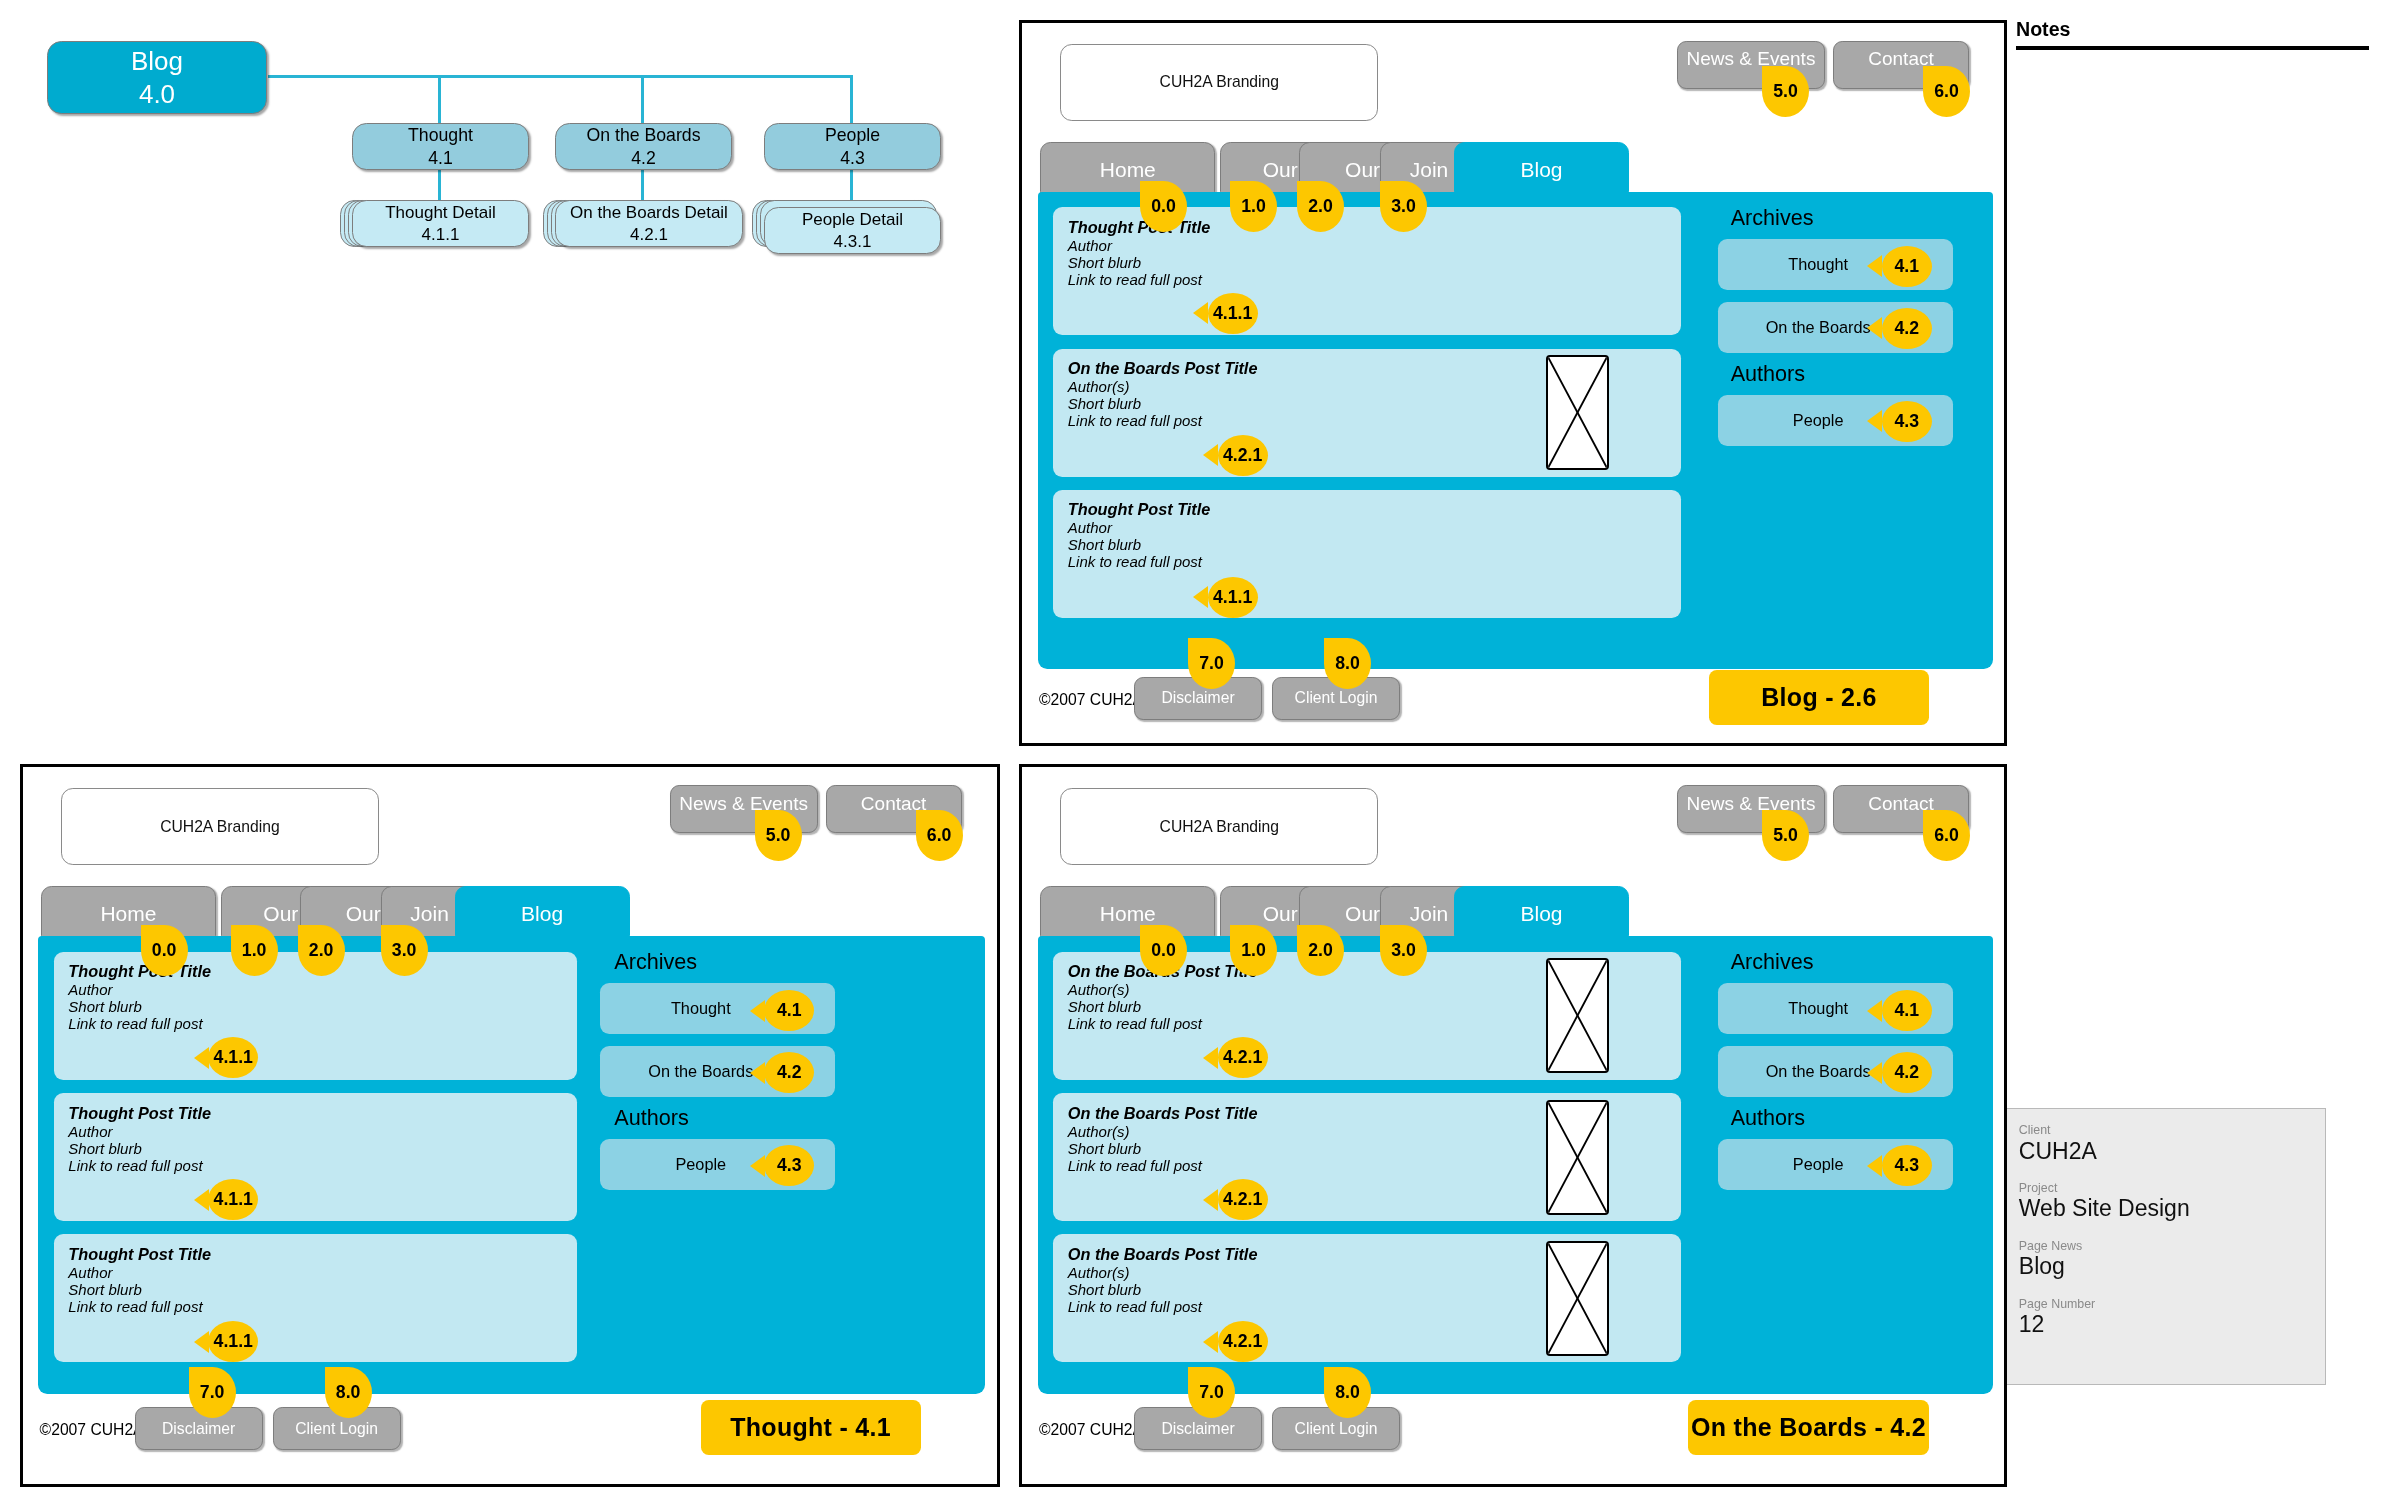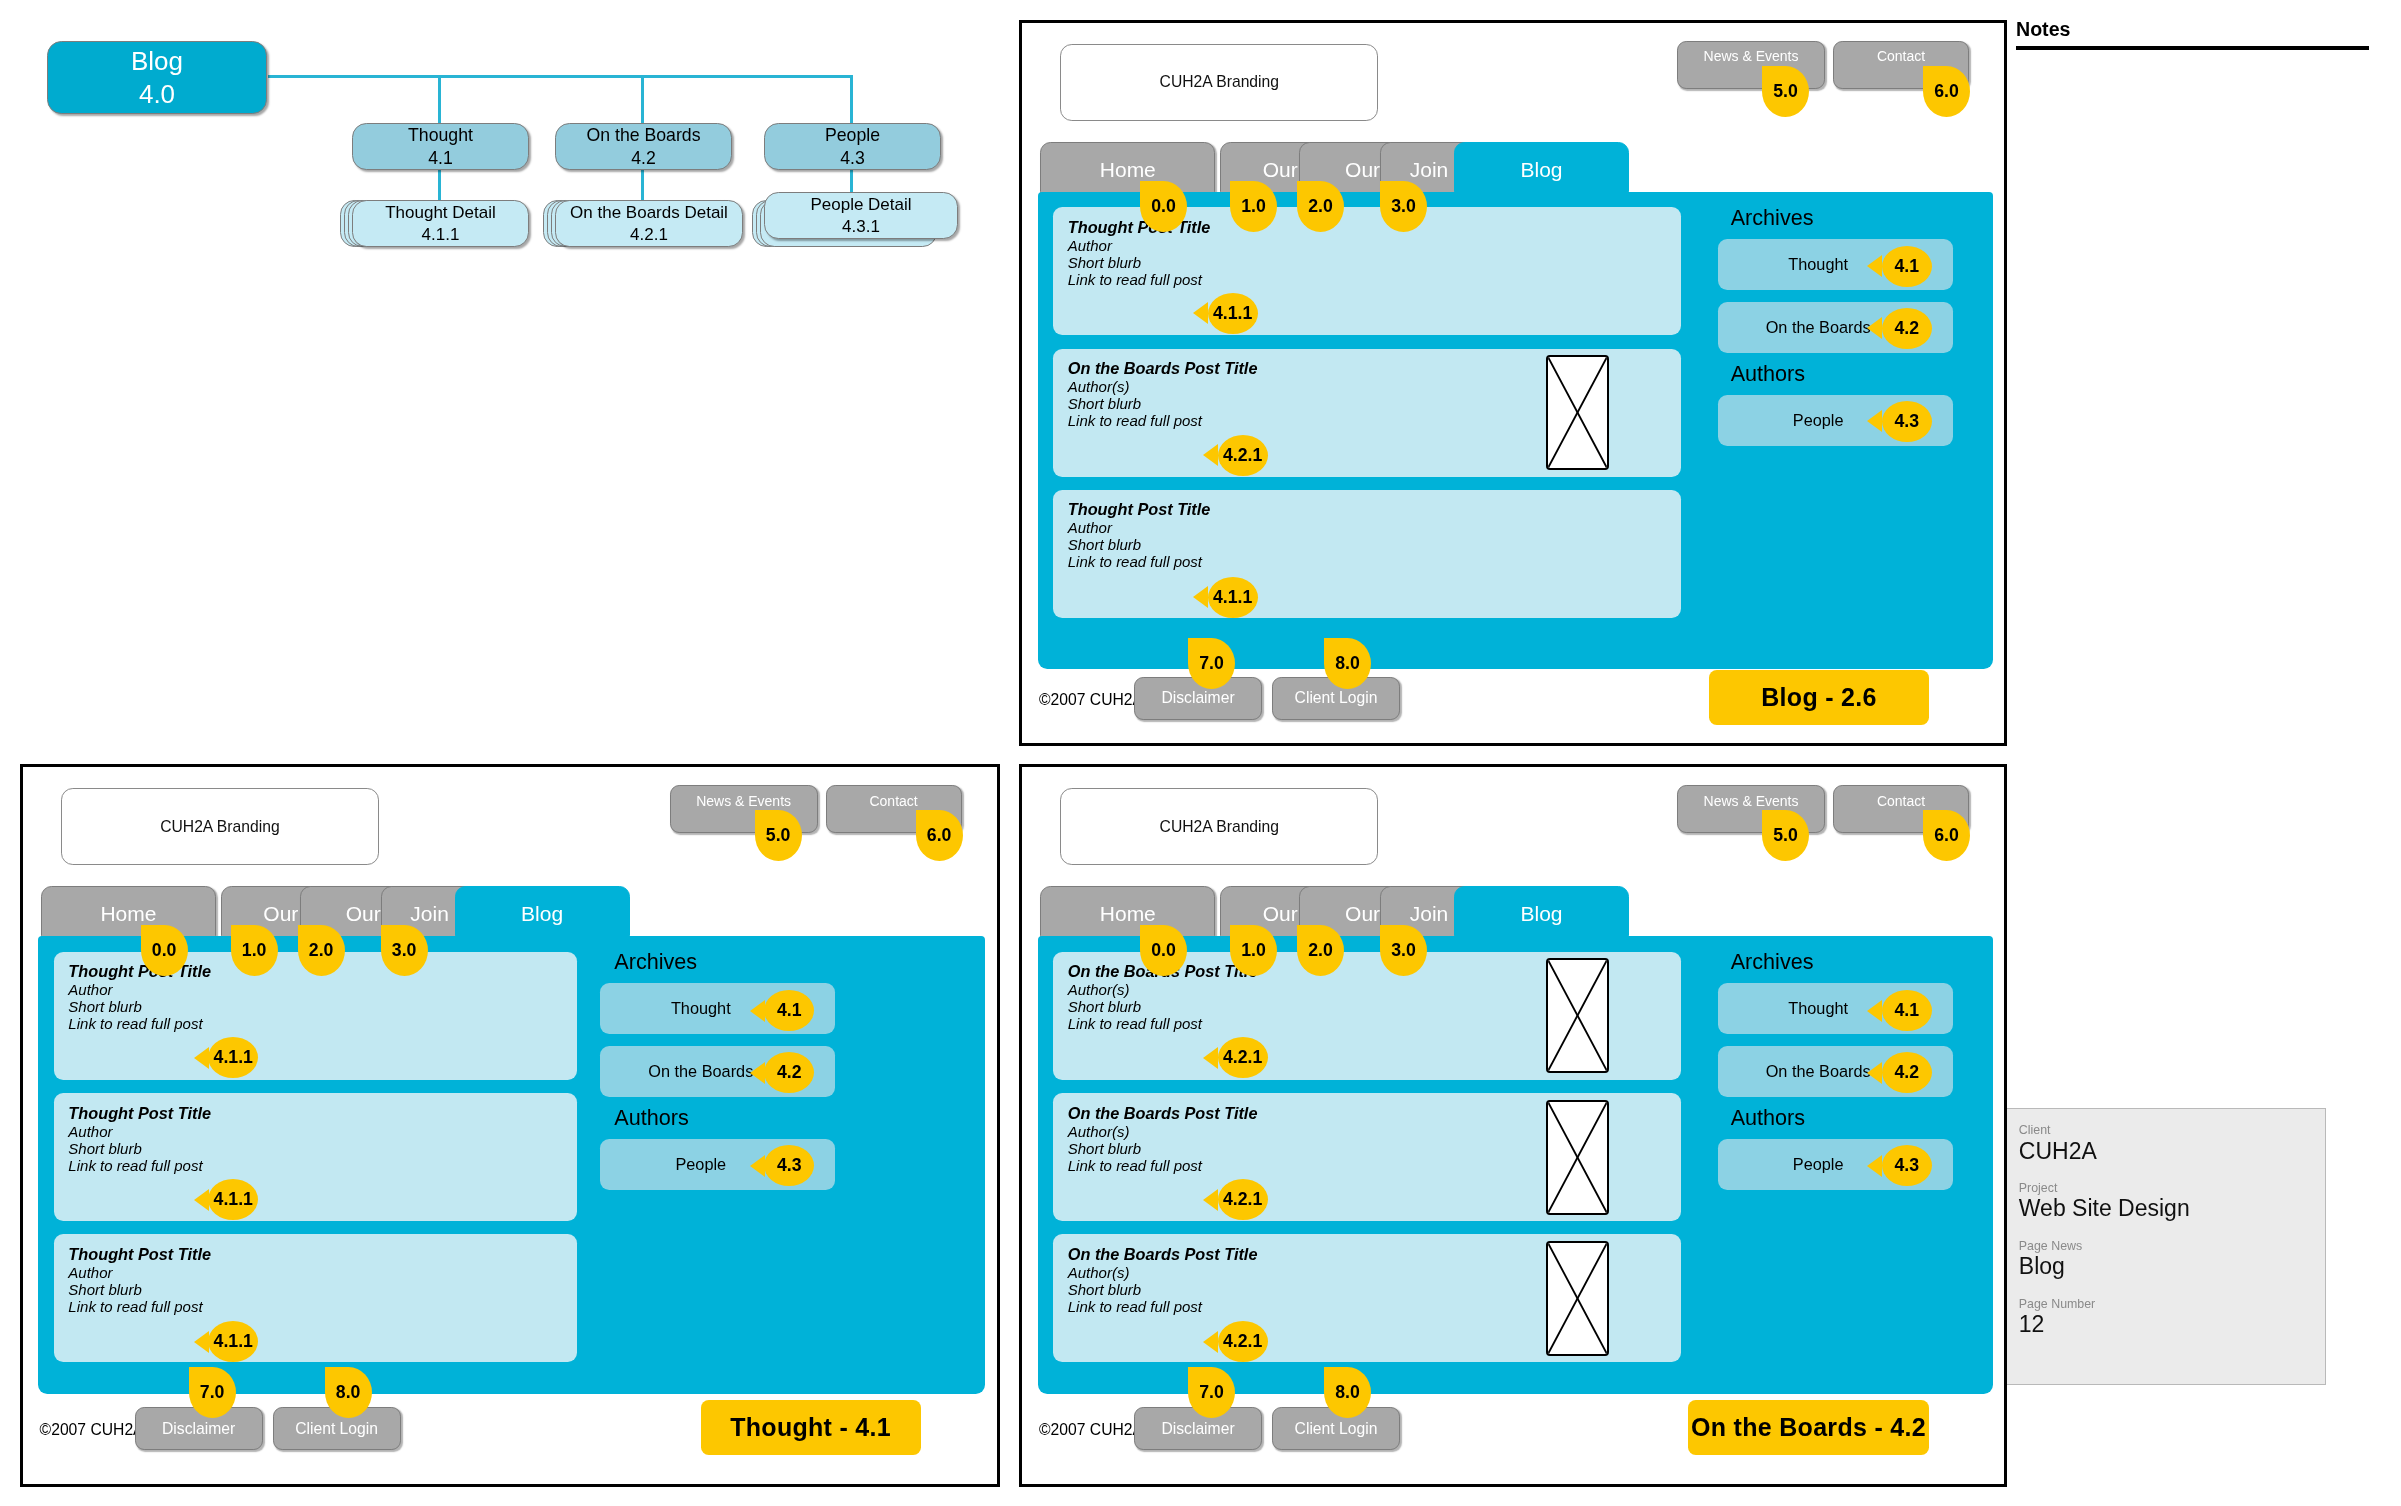--- a/index.html
+++ b/index.html
@@ -58,21 +58,21 @@
     font-size: 15.7px; color: #111; margin-left: 20px;
   }
   .util-btn {
     position: absolute;
     background: #a8a8a8;
     border: 1.3px solid #7d7d7d;
     border-radius: 9.2px;
     color: #ffffff;
     display: flex; align-items: flex-start; justify-content: center;
     padding-top: 6.5px;
-    font-size: 14px;
+    font-size: 19px;
     box-shadow: 1.3px 1.3px 1.3px rgba(0,0,0,0.3);
   }
   .nav-tab {
     position: absolute;
     background: #a8a8a8;
     border: 1.3px solid #7d7d7d;
     border-radius: 10.5px 10.5px 6.5px 6.5px;
     color: #ffffff;
     display: flex; align-items: center; justify-content: center;
     font-size: 21px;
@@ -229,21 +229,21 @@
     <div class="stack" style="left:547px; top:200px; width:188px; height:47px;"></div>
     <div class="stack" style="left:551px; top:200px; width:188px; height:47px;"></div>
     <div class="node node-leaf" style="left:555px; top:200px; width:188px; height:47px;">
       <span class="t">On the Boards Detail</span>
       <span class="t">4.2.1</span>
     </div>
 
     <div class="stack" style="left:752px; top:200px; width:177px; height:47px;"></div>
     <div class="stack" style="left:756px; top:200px; width:177px; height:47px;"></div>
     <div class="stack" style="left:760px; top:200px; width:177px; height:47px;"></div>
-    <div class="node node-leaf" style="left:764px; top:192px; width:194px; height:47px;">
+    <div class="node node-leaf" style="left:764px; top:207px; width:177px; height:47px;">
       <span class="t">People Detail</span>
       <span class="t">4.3.1</span>
     </div>
   </div>
 
   <div id="notes" style="left:2016px; top:18.3px; width:353px;">
     <div class="ntitle">Notes</div>
     <div class="nrule"></div>
   </div>
 

